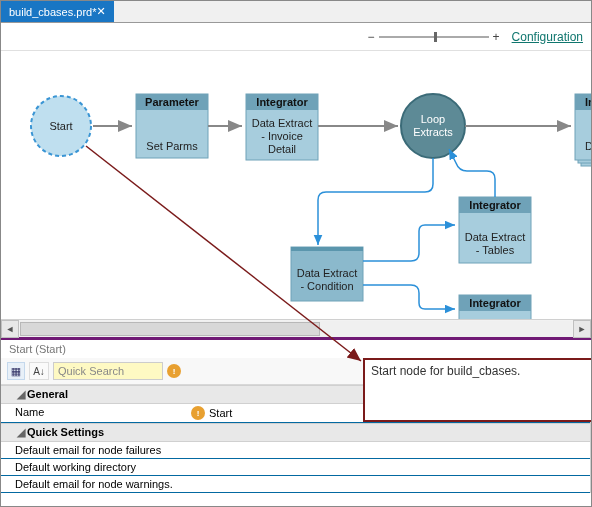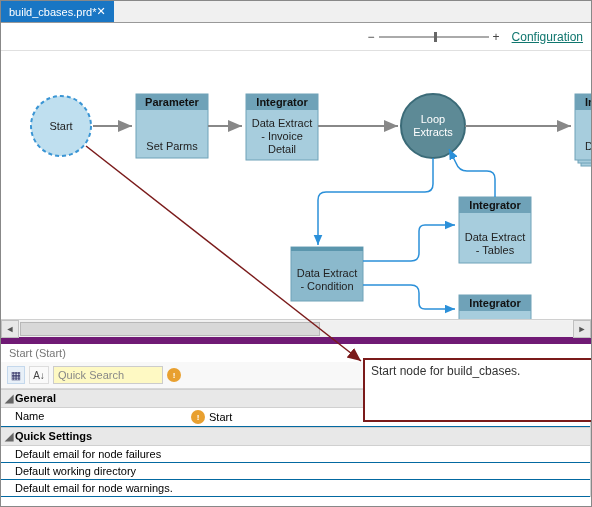--- a/index.html
+++ b/index.html
@@ -23,29 +23,29 @@
 .node-title { font-size: 11px; fill: #111; font-weight: bold; }
 .start-circle { fill: #bfdfef; stroke: #3a95d4; stroke-width: 2; stroke-dasharray: 4 3; }
 .loop-circle { fill: #5d8a96; stroke: #3b6b78; stroke-width: 2; }
 .loop-text { font-size: 11px; fill: #fff; }
 .arrow-gray { stroke: #888; stroke-width: 2; fill: none; marker-end: url(#arrowGray); }
 .arrow-blue { stroke: #2b90d9; stroke-width: 1.5; fill: none; marker-end: url(#arrowBlue); }
 .scrollbar { height: 18px; background: #f2f2f2; border-top: 1px solid #d0d0d0; position: relative; display: flex; align-items: center; }
 .sb-btn { width: 18px; height: 18px; background: #e8e8e8; border: 1px solid #c0c0c0; display: flex; align-items: center; justify-content: center; font-size: 9px; color: #555; }
 .sb-track { flex: 1; height: 16px; background: #f0f0f0; position: relative; margin: 0 1px; }
 .sb-thumb { position: absolute; left: 0; top: 1px; width: 300px; height: 14px; background: #d8d8d8; border: 1px solid #b8b8b8; }
-.props-header { padding: 3px 8px; color: #777; font-size: 11px; border-top: 7px solid #701a75; background: #fff; }
+.props-header { padding: 3px 8px; color: #777; font-size: 11px; border-top: 3px solid #701a75; background: #fff; }
 .props-toolbar { display: flex; align-items: center; padding: 4px 6px; gap: 4px; background: #f8f8f8; border-bottom: 1px solid #d8d8d8; }
 .prop-icon { width: 18px; height: 18px; display: flex; align-items: center; justify-content: center; border: 1px solid #c4d8ec; background: #e8f0f8; font-size: 11px; color: #336; }
 .sort-icon { width: 20px; height: 18px; display: flex; align-items: center; justify-content: center; font-size: 10px; color: #444; border: 1px solid #ddd; background: #fafafa; }
 .search-box { flex: 0 0 110px; height: 18px; border: 1px solid #ccc; padding: 0 4px; font-size: 11px; color: #888; background: #fef9c3; display: flex; align-items: center; }
 .warn-icon { width: 14px; height: 14px; border-radius: 50%; background: #e8a030; display: inline-flex; align-items: center; justify-content: center; font-size: 8px; color: #fff; font-weight: bold; }
 .prop-lower { display: flex; }
 .prop-tree { flex: 1; border-right: 1px solid #d0d0d0; }
-.prop-group { background: #e8e8e8; padding: 2px 4px; font-weight: bold; font-size: 11px; border-top: 1px solid #d0d0d0; border-bottom: 1px solid #d0d0d0; }
+.prop-group { background: #e8e8e8; padding: 2px 16px; font-weight: bold; font-size: 11px; border-top: 1px solid #d0d0d0; border-bottom: 1px solid #d0d0d0; }
 .prop-group .tw { display: inline-block; width: 10px; color: #666; }
 .prop-row { display: flex; padding: 2px 6px 2px 14px; font-size: 11px; border-bottom: 1px solid #0369a1; }
 .prop-row .k { flex: 0 0 176px; }
 .prop-row .v { flex: 1; display: flex; align-items: center; gap: 4px; }
 .callout-box { position: absolute; left: 362px; top: 357px; width: 230px; height: 64px; border: 2px solid #7a1a1a; padding: 4px 6px; font-size: 12px; color: #333; background: #fff; }
 </style>
 </head>
 <body>
 
 <div class="tab-bar">

